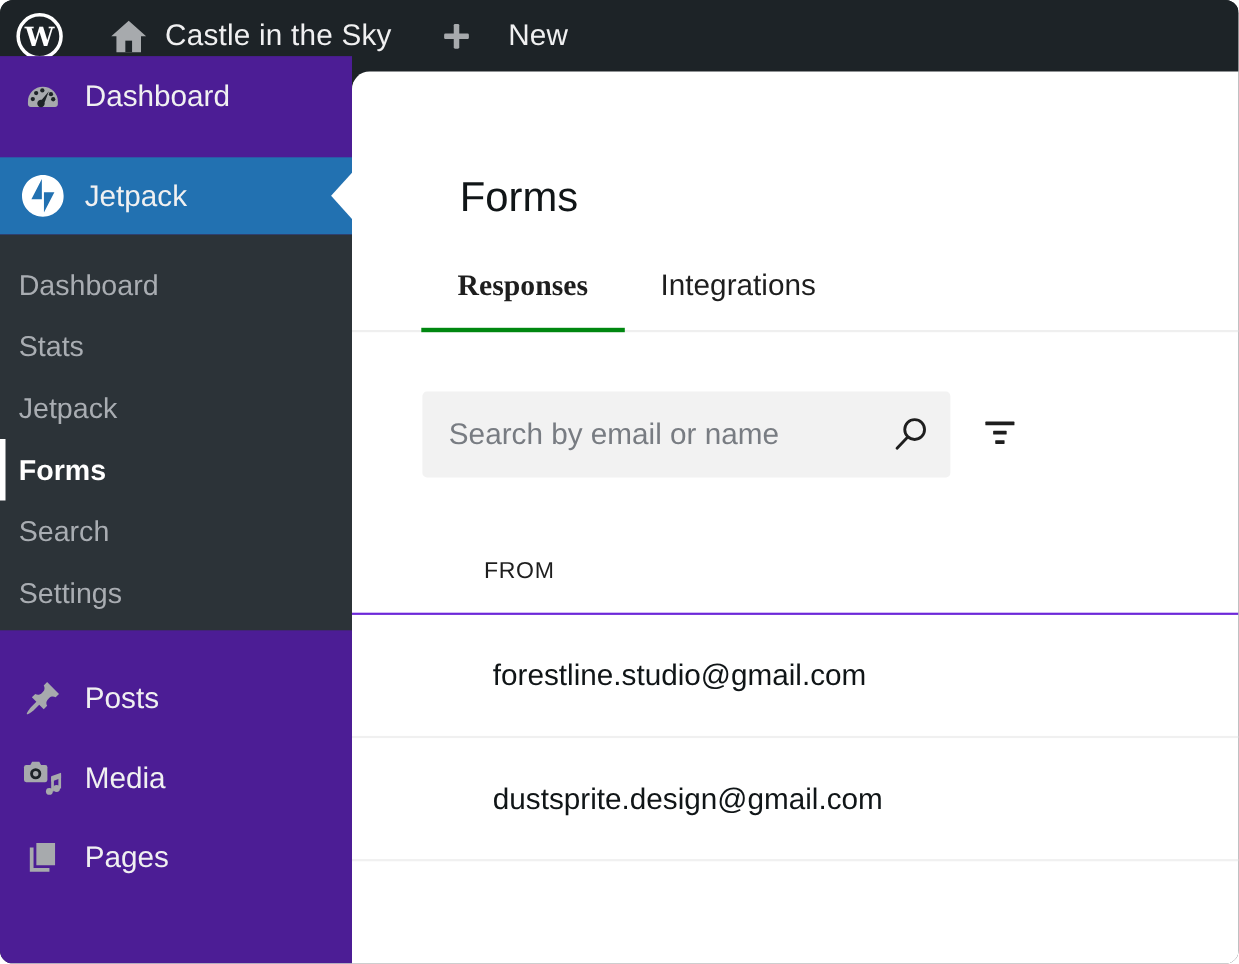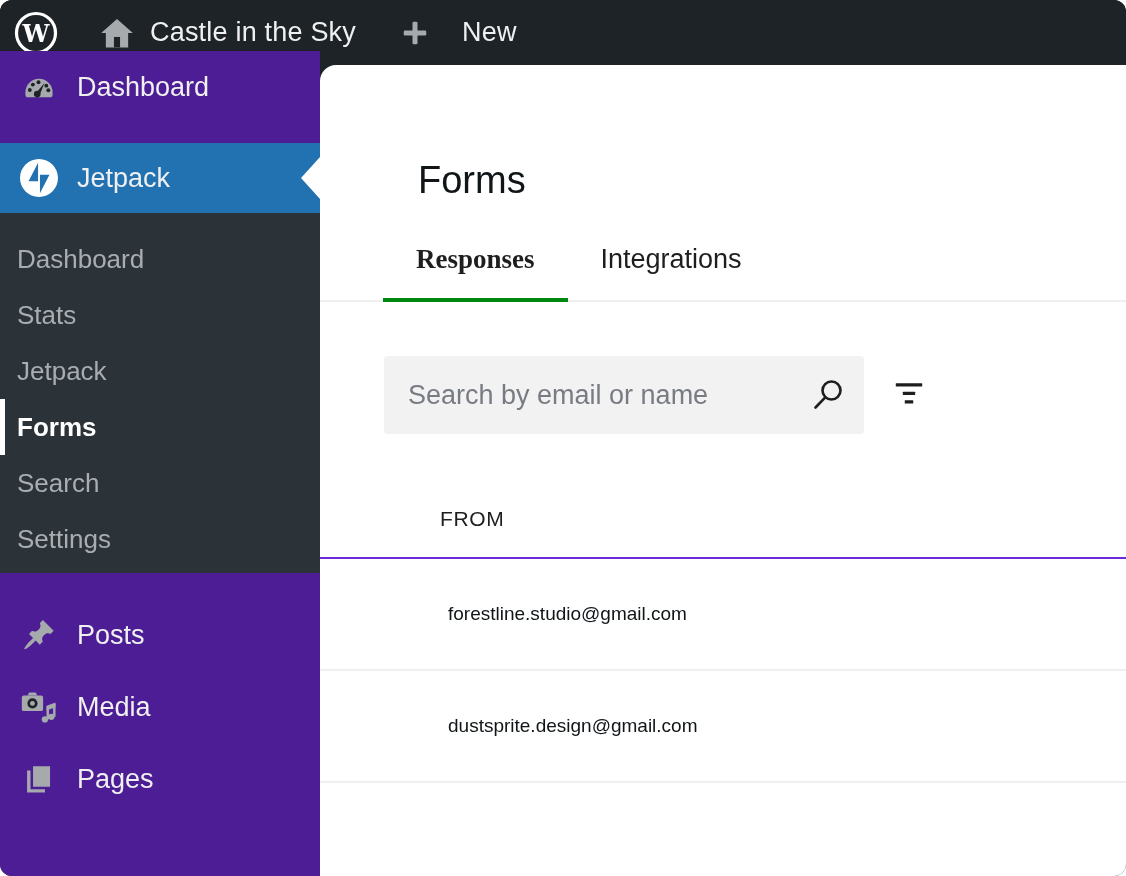--- a/index.html
+++ b/index.html
@@ -40,21 +40,21 @@
   .searchbox input{
     width:100%;height:100%;background:#f2f2f2;border:none;border-radius:4px;
     padding:0 70px 0 24px;font-size:27px;color:#101517;outline:none;
     font-family:"Liberation Sans",sans-serif;}
   .searchbox input::placeholder{color:#787c82;opacity:1;}
   .search-icon{position:absolute;right:18px;top:21px;}
   .filterbtn{margin-left:28px;background:none;border:none;padding:0;cursor:pointer;display:flex;}
   
   .table{position:absolute;left:0;right:0;top:436px;}
   .thead{height:58px;padding:6px 0 0 120px;font-size:21px;font-weight:500;letter-spacing:.6px;color:#1e1e1e;border-bottom:2px solid #6d28d9;}
-  .trow{height:112px;display:flex;align-items:center;padding-left:128px;border-bottom:2px solid #f0f0f0;font-size:19px;color:#101517;cursor:pointer;}
+  .trow{height:112px;display:flex;align-items:center;padding-left:128px;border-bottom:2px solid #f0f0f0;font-size:27px;color:#101517;cursor:pointer;}
 </style>
 </head>
 <body>
 
 <div class="screen">
 
   <header class="adminbar">
     <div class="ab-logo">
       <svg width="44" height="44" viewBox="0 0 44 44">
         <circle cx="22" cy="22" r="19.5" fill="none" stroke="#ffffff" stroke-width="3.2"></circle>

